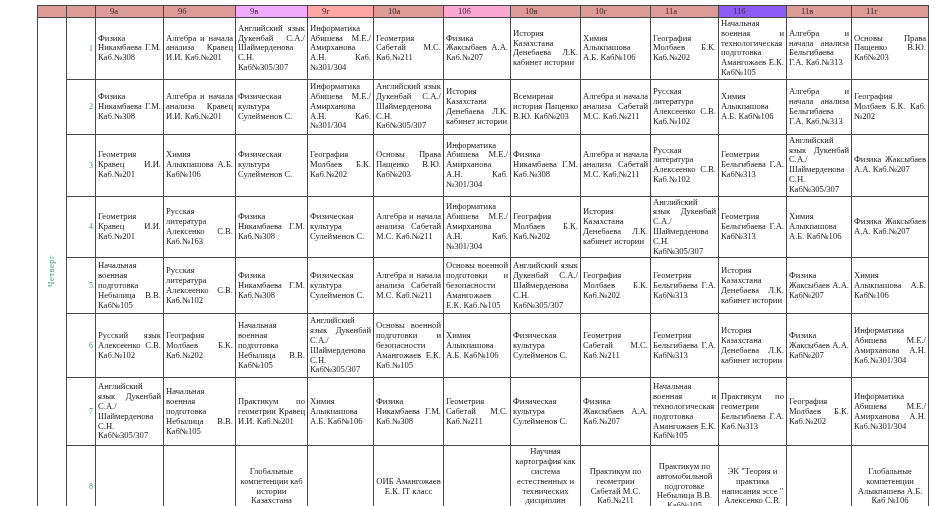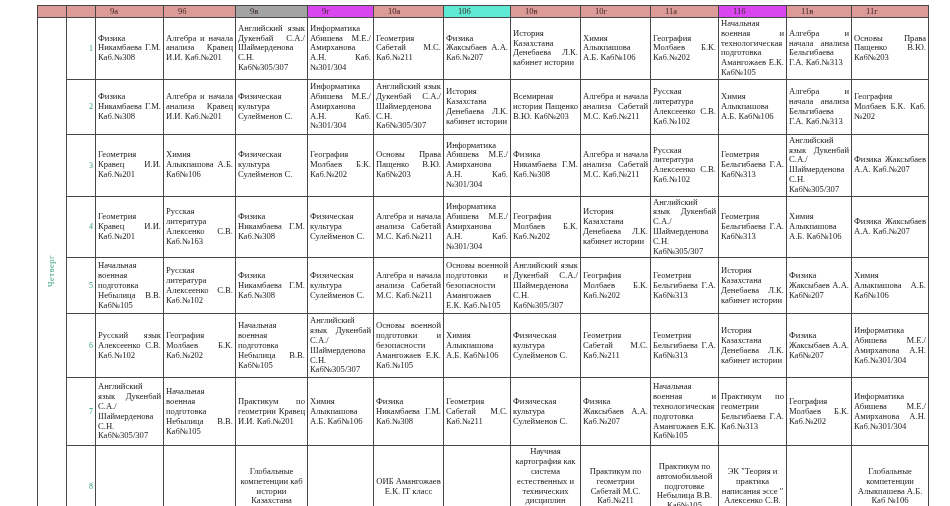--- a/index.html
+++ b/index.html
@@ -65,28 +65,28 @@
         <col style="width: 68px;">
         <col style="width: 65px;">
         <col style="width: 77px;">
       </colgroup>
     <thead>
       <tr>
           <th style="background: rgb(220, 155, 151);"></th>
           <th style="background: rgb(220, 155, 151);"></th>
           <th style="background: rgb(220, 155, 151);">9а</th>
           <th style="background: rgb(220, 155, 151); margin-top: 24px;">9б</th>
-          <th style="background: #a3a3a3;">9в</th>
-          <th style="background: #d946ef;">9г</th>
+          <th style="background: #f0abfc;">9в</th>
+          <th style="background: #fca5a5;">9г</th>
           <th style="background: rgb(220, 155, 151); margin-top: 15px;">10а</th>
-          <th style="background: #5eead4;">10б</th>
+          <th style="background: #f9a8d4;">10б</th>
           <th style="background: rgb(220, 155, 151);">10в</th>
           <th style="background: rgb(220, 155, 151);">10г</th>
           <th style="background: rgb(220, 155, 151);">11а</th>
-          <th style="background: #d946ef;">11б</th>
+          <th style="background: #8b5cf6;">11б</th>
           <th style="background: rgb(220, 155, 151);">11в</th>
           <th style="background: rgb(220, 155, 151);">11г</th>
         </tr>
     </thead>
     <tbody>
         <tr style="height: 57px;">
           <td class="daycell" rowspan="8"><span class="day-label" style="color: rgb(47, 158, 119);">Четверг</span></td>
           <td class="numcell" style="color: rgb(47, 158, 119);">1</td>
           <td class="cell">Физика Никамбаева Г.М. Каб.№308</td>
           <td class="cell">Алгебра и начала анализа Кравец И.И. Каб.№201</td>

